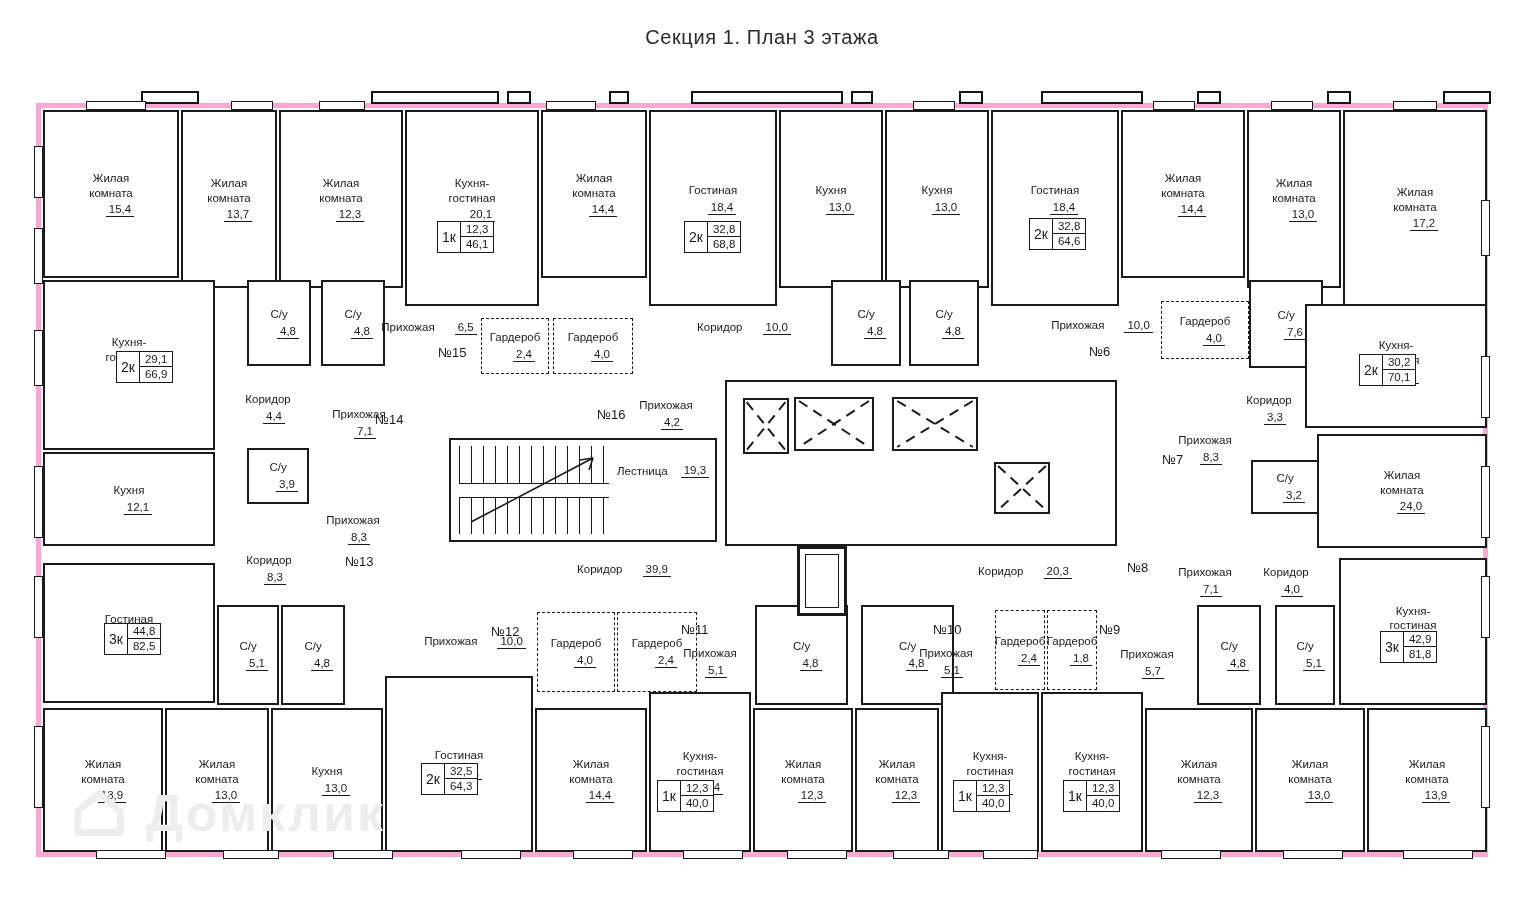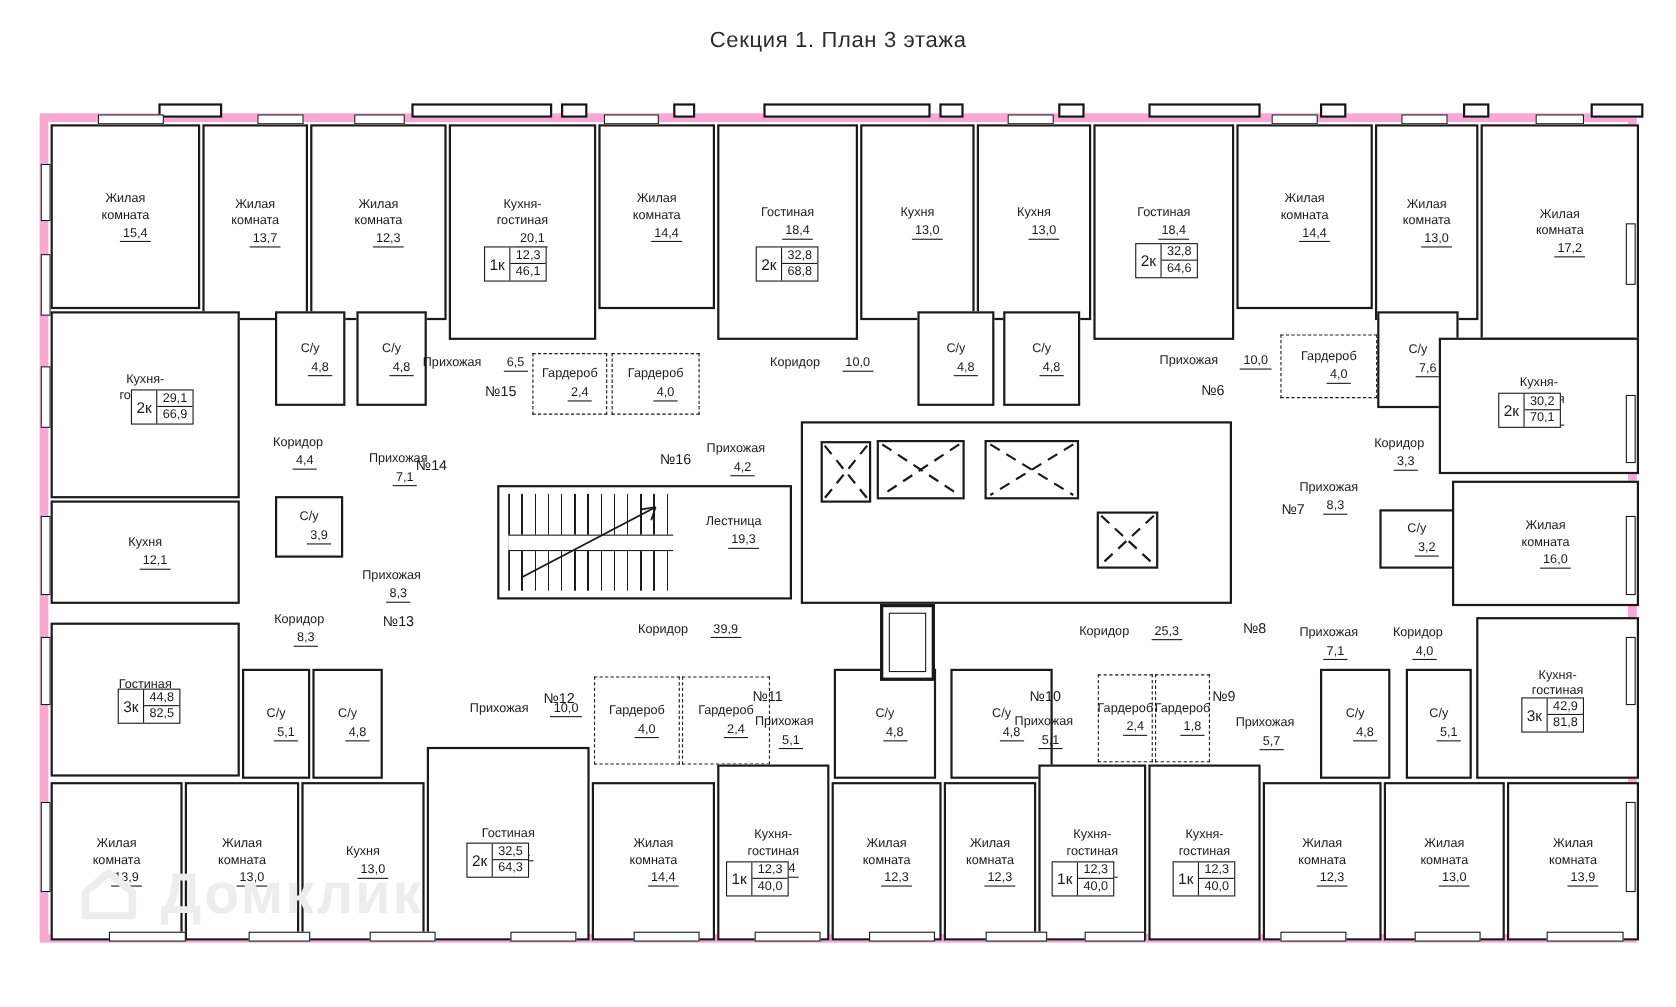--- a/index.html
+++ b/index.html
@@ -1,39 +1,39 @@
 <!DOCTYPE html>
 <html><head>
 <meta charset="utf-8">
 <style>
   html,body{margin:0;padding:0;background:#fff}
   body{width:1524px;height:915px;position:relative;font-family:"Liberation Sans","DejaVu Sans",sans-serif;color:#1a1a1a;overflow:hidden}
   .title{position:absolute;top:26px;left:0;width:100%;text-align:center;font-size:20px;letter-spacing:.6px;color:#2b2b2b}
-  .plan{position:absolute;left:36px;top:103px;width:1452px;height:754px;border:8px solid #f9a8d4;box-sizing:border-box;background:#fff}
+  .plan{position:absolute;left:36px;top:103px;width:1452px;height:754px;border:5px solid #f9a8d4;box-sizing:border-box;background:#fff}
   .room,.hall{position:absolute;display:flex;flex-direction:column;align-items:center;justify-content:center;gap:3px;box-sizing:border-box;text-align:center;z-index:3}
   .room{border:2.5px solid #1a1a1a;background:#fff}
   .room.dashed{border-style:dashed;border-width:1.6px}
   .hall{background:transparent}
   .hall.wide{flex-direction:row;gap:14px;align-items:baseline}
   .rname{font-size:11.5px;line-height:1.25;white-space:pre-line}
   .rarea{font-size:11.5px;border-bottom:1.2px solid #1a1a1a;padding:0 3px 1px;transform:translateX(9px)}
   .hall .rarea{transform:translateX(6px)}
   .unit{position:absolute;font-size:13px;white-space:nowrap;z-index:5}
   .flatbox{position:absolute;display:flex;border:1.8px solid #1a1a1a;background:#fff;align-items:stretch;z-index:6}
   .fb-type{font-size:14px;padding:2px 4px;display:flex;align-items:center;border-right:1.8px solid #1a1a1a}
   .fb-col{display:flex;flex-direction:column;justify-content:center}
   .fb-top,.fb-bot{font-size:11.5px;padding:0 5px;text-align:left;line-height:1.25}
   .fb-top{border-bottom:1.4px solid #1a1a1a}
   .wh{position:absolute;height:9px;background:#fff;border:1.2px solid #1a1a1a;box-sizing:border-box;z-index:4}
   .wv{position:absolute;width:9px;background:#fff;border:1.2px solid #1a1a1a;box-sizing:border-box;z-index:4}
   .tab{position:absolute;height:13px;top:-17px;background:#fff;border:2.5px solid #151515;box-sizing:border-box;z-index:2}
   .stairs,.elev{position:absolute;border:2.5px solid #1a1a1a;background:#fff;box-sizing:border-box;z-index:3}
   .hatch{position:absolute;background:repeating-linear-gradient(90deg,#1a1a1a 0 1.2px,rgba(0,0,0,0) 1.2px 12px)}
   .stringer{position:absolute;background:#fff;border-top:1.6px solid #1a1a1a;border-bottom:1.6px solid #1a1a1a}
-  .slabel{position:absolute;display:flex;flex-direction:column;gap:4px;align-items:center;text-align:center}
+  .slabel{position:absolute;display:flex;flex-direction:row;gap:4px;align-items:center;text-align:center}
   .shaft{position:absolute;border:2px solid #1a1a1a;box-sizing:border-box}
   .shaft svg{width:100%;height:100%;display:block}
   .vshaft{position:absolute;border:3px solid #1a1a1a;background:#fff;box-sizing:border-box;z-index:3}
   .vshaft .inner{position:absolute;inset:5px;border:1.6px solid #1a1a1a}
   .wm{position:absolute;left:68px;top:782px;display:flex;align-items:center;gap:16px;color:#ededed;z-index:9}
   .wm-text{font-size:52px;font-weight:bold;letter-spacing:2px}
 </style>
 </head>
 <body>
 
@@ -191,21 +191,21 @@
       <div class="rname">С/у</div>
       <div class="rarea">3,9</div>
     </div>
   <div class="room" style="left:1210px;top:352px;width:68px;height:54px">
       <div class="rname">С/у</div>
       <div class="rarea">3,2</div>
     </div>
   <div class="room" style="left:1276px;top:326px;width:170px;height:114px">
       <div class="rname">Жилая
 комната</div>
-      <div class="rarea">16,0</div>
+      <div class="rarea">24,0</div>
     </div>
   <div class="room" style="left:2px;top:455px;width:172px;height:140px;padding-bottom:10px">
       <div class="rname">Гостиная</div>
       <div class="rarea">17,9</div>
     </div>
   <div class="room" style="left:176px;top:497px;width:62px;height:100px">
       <div class="rname">С/у</div>
       <div class="rarea">5,1</div>
     </div>
   <div class="room" style="left:240px;top:497px;width:64px;height:100px">
@@ -360,21 +360,21 @@
   <div class="hall" style="left:1200px;top:450px;width:90px;height:46px">
       <div class="rname">Коридор</div>
       <div class="rarea">4,0</div>
     </div>
   <div class="hall wide" style="left:420px;top:454px;width:320px;height:32px">
       <div class="rname">Коридор</div>
       <div class="rarea">39,9</div>
     </div>
   <div class="hall wide" style="left:886px;top:456px;width:190px;height:30px">
       <div class="rname">Коридор</div>
-      <div class="rarea">25,3</div>
+      <div class="rarea">20,3</div>
     </div>
   <div class="hall wide" style="left:366px;top:526px;width:130px;height:28px">
       <div class="rname">Прихожая</div>
       <div class="rarea">10,0</div>
     </div>
   <div class="hall" style="left:626px;top:531px;width:86px;height:46px">
       <div class="rname">Прихожая</div>
       <div class="rarea">5,1</div>
     </div>
   <div class="hall" style="left:858px;top:531px;width:94px;height:46px">

